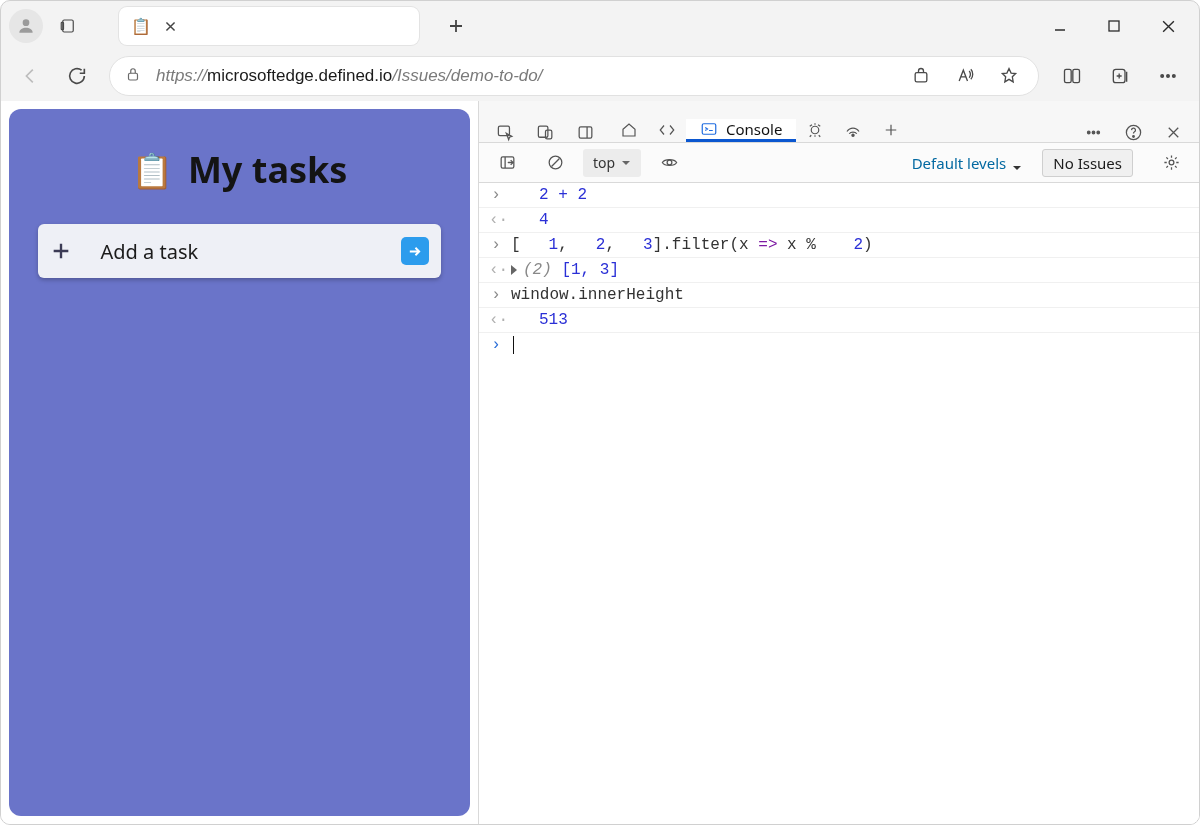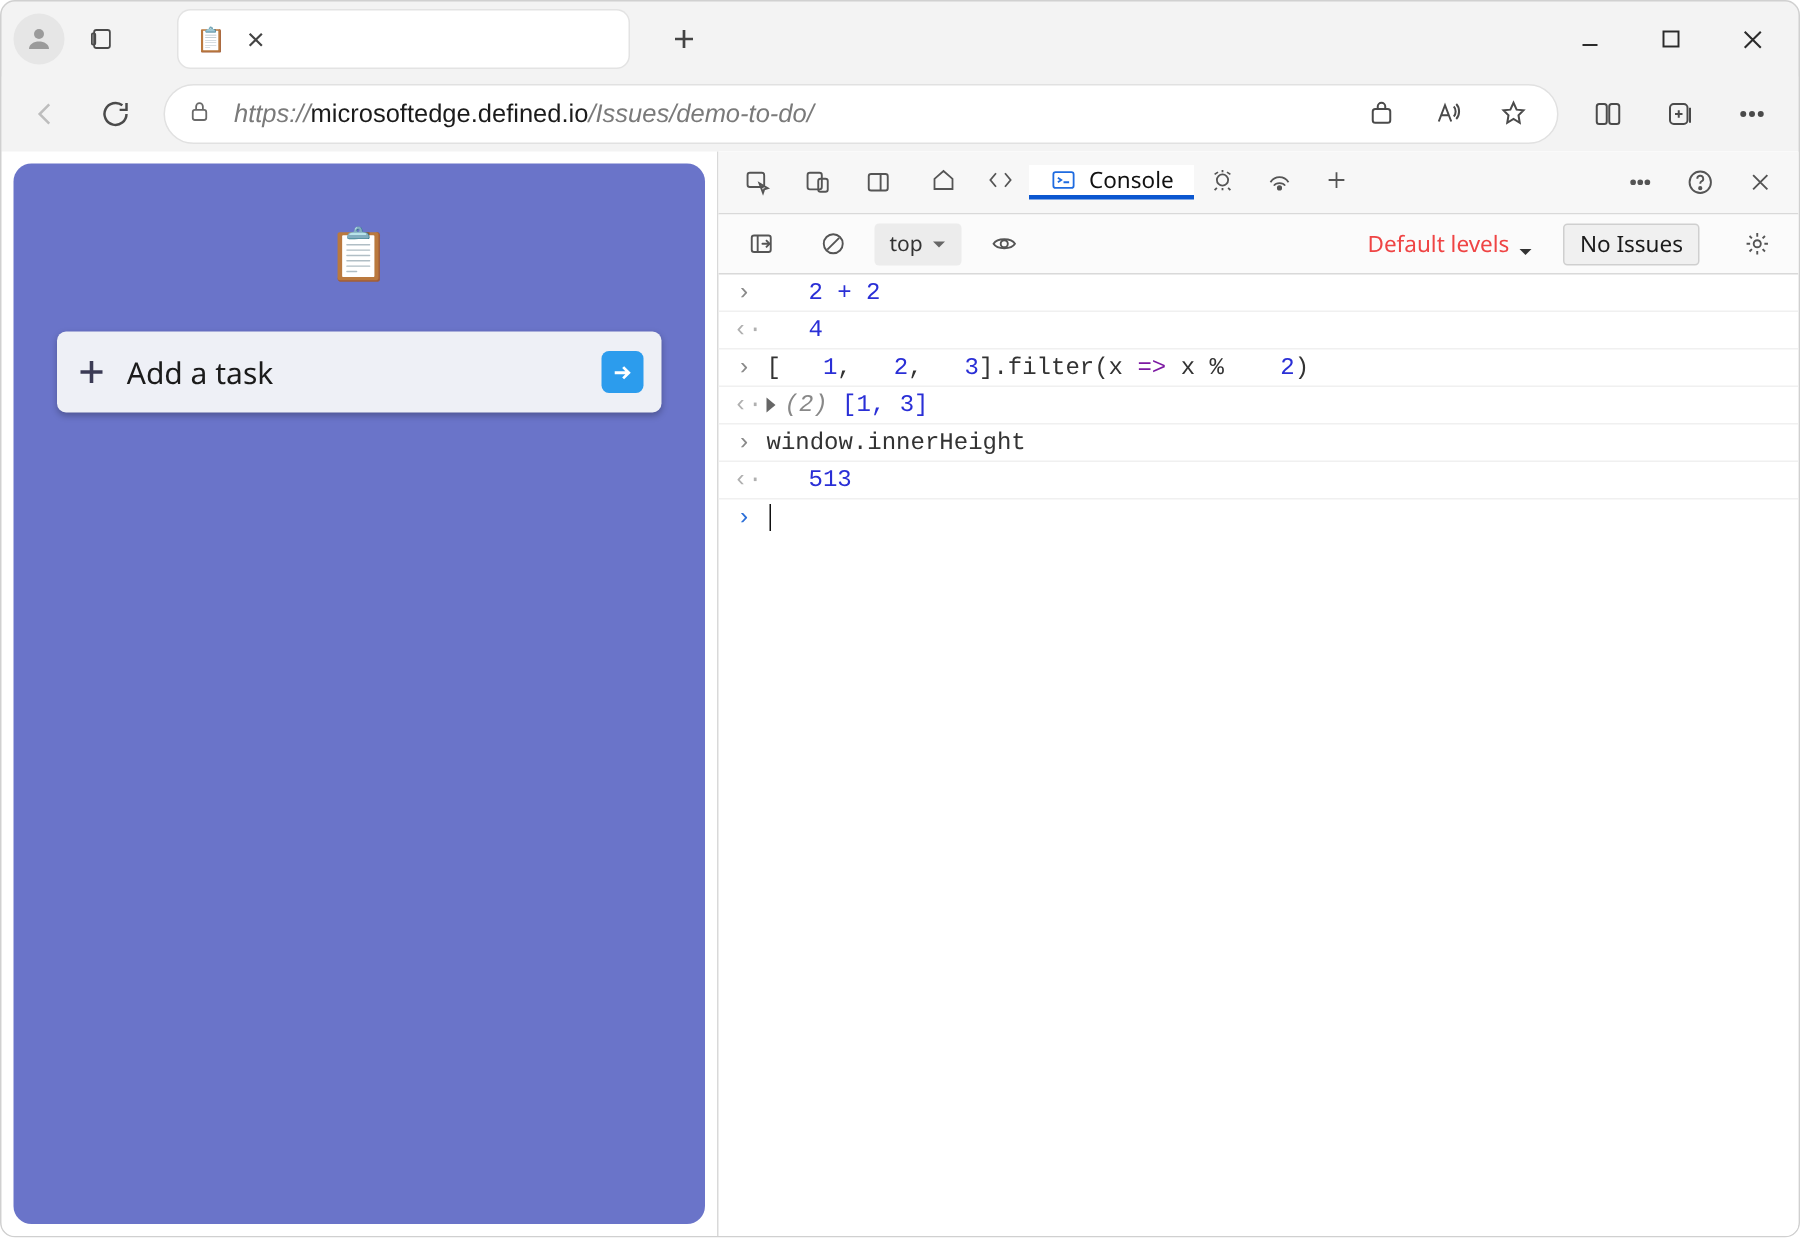--- a/index.html
+++ b/index.html
@@ -129,21 +129,21 @@
   }
   .todo-title .emoji{font-size:34px;}
   .add-task{
     width: 92%;
     background: #eef0f6;
     border-radius: 6px;
     height: 54px;
     display:flex;align-items:center;
     padding: 0 12px;
     box-shadow: 0 2px 4px rgba(0,0,0,0.25);
-    gap:12px;
+    gap:28px;
   }
   .add-task .plus{width:22px;height:22px;stroke:#3b3b55;stroke-width:2.6;}
   .add-task .label{flex:1;font-size:20px;color:#1b1b1b;}
   .add-task .go{
     width:28px;height:28px;border-radius:5px;background:#2c9ced;
     display:flex;align-items:center;justify-content:center;
   }
   .add-task .go svg{width:15px;height:15px;stroke:#fff;fill:#fff;}
   .no-tasks{
     margin-top: 42px;
@@ -151,21 +151,21 @@
   }
 
   
   .devtools{
     flex:1; display:flex;flex-direction:column;
     border-left:1px solid var(--divider);
     min-width:0;
     background:#ffffff;
   }
   .dt-tabbar{
-    height:42px; display:flex; align-items:center;
+    height:42px; display:flex; align-items:flex-end;
     border-bottom: 1px solid var(--divider);
     padding: 0 6px;
     background:#f7f7f7;
   }
   .dt-tabbar .group{display:flex;align-items:center;}
   .dt-iconbtn{width:40px;display:flex;align-items:center;justify-content:center;}
   .dt-iconbtn svg{width:19px;height:19px;stroke:#555;fill:none;stroke-width:1.6;}
   .dt-sep{width:1px;background:var(--divider);margin:6px 2px;}
   .dt-tab{
     display:flex;align-items:center;gap:8px;
@@ -193,21 +193,21 @@
     height:28px;display:flex;align-items:center;gap:6px;
     padding:0 10px;border-radius:3px;
     background:#ececec;font-size:14px;color:#333;
   }
   .dt-toolbar .pill svg{width:10px;height:10px;fill:#666;}
   .dt-toolbar input.filter{
     height:28px;width:165px;
     border:1px solid #cfcfcf;border-radius:3px;
     padding:0 8px;font-size:14px;color:#333;
   }
-  .dt-toolbar .levels{font-size:15px;color:#ef4444;margin-left:auto;display:flex;align-items:flex-end;gap:6px;}
+  .dt-toolbar .levels{font-size:15px;color:#0369a1;margin-left:auto;display:flex;align-items:flex-end;gap:6px;}
   .dt-toolbar .issues{
     border:1px solid #cfcfcf;border-radius:3px;
     background:#f0f0f0;padding:3px 10px;font-size:15px;margin-left:12px;
   }
   .dt-toolbar .gear{margin-left:10px;}
 
   .console{
     flex:1; overflow:auto;
     font-family: var(--mono);
     font-size:16px;
@@ -344,20 +344,21 @@
         </svg>
       </div>
   </div>
 
   <div class="content-row">
 
     <div class="page">
       <div class="todo-card">
         <div class="todo-title">
           <span class="emoji">📋</span>
+          <span>My tasks</span>
         </div>
         <div class="add-task">
           <svg class="plus" viewBox="0 0 24 24">
               <path d="M12 4v16M4 12h16" fill="none"></path>
             </svg>
           <span class="label">Add a task</span>
           <span class="go">
             <svg viewBox="0 0 16 16">
                 <path d="M3 8h9M9 4l4 4-4 4" fill="none" stroke="#fff" stroke-width="2"></path>
               </svg>

